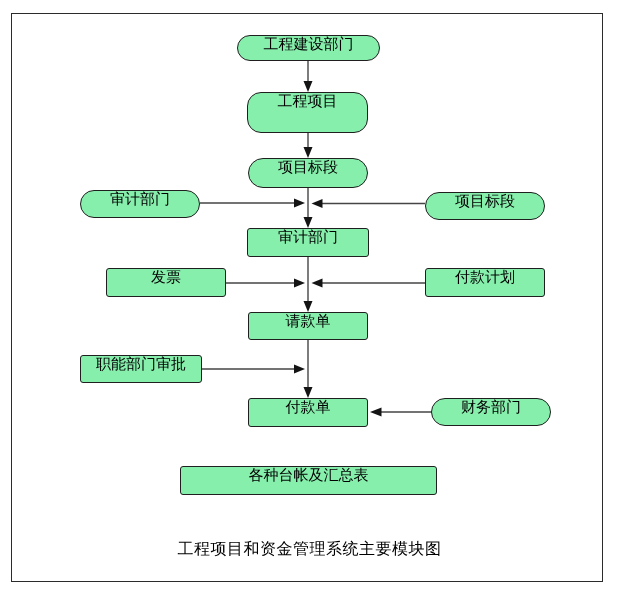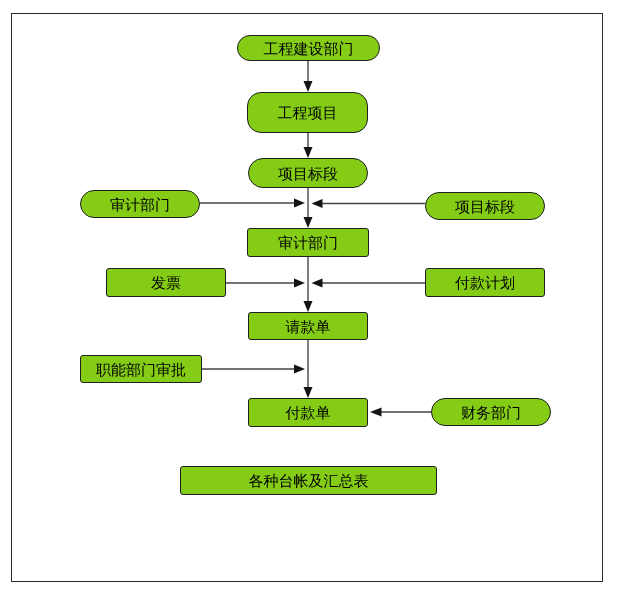--- a/index.html
+++ b/index.html
@@ -28,23 +28,22 @@
   .connectors {
     position: absolute;
     left: 0;
     top: 0;
     width: 619px;
     height: 599px;
   }
   .node {
     position: absolute;
     display: flex;
-    align-items: center;
     justify-content: center;
-    background: #84cc16;
+    background: #86efac;
     border: 1px solid #1f1f1f;
     font-size: 15px;
     line-height: 1;
     white-space: nowrap;
     box-sizing: border-box;
     z-index: 2;
   }
   .ellipse { border-radius: 15px; }
   .rect { border-radius: 3px; }
 
@@ -185,14 +184,15 @@
   </div>
 
   <div class="node ellipse n-finance">
     <span>财务部门</span>
   </div>
 
   <div class="node rect n-ledgers">
     <span>各种台帐及汇总表</span>
   </div>
 
+  <div class="caption">工程项目和资金管理系统主要模块图</div>
 
 </div>
 
 </body></html>

